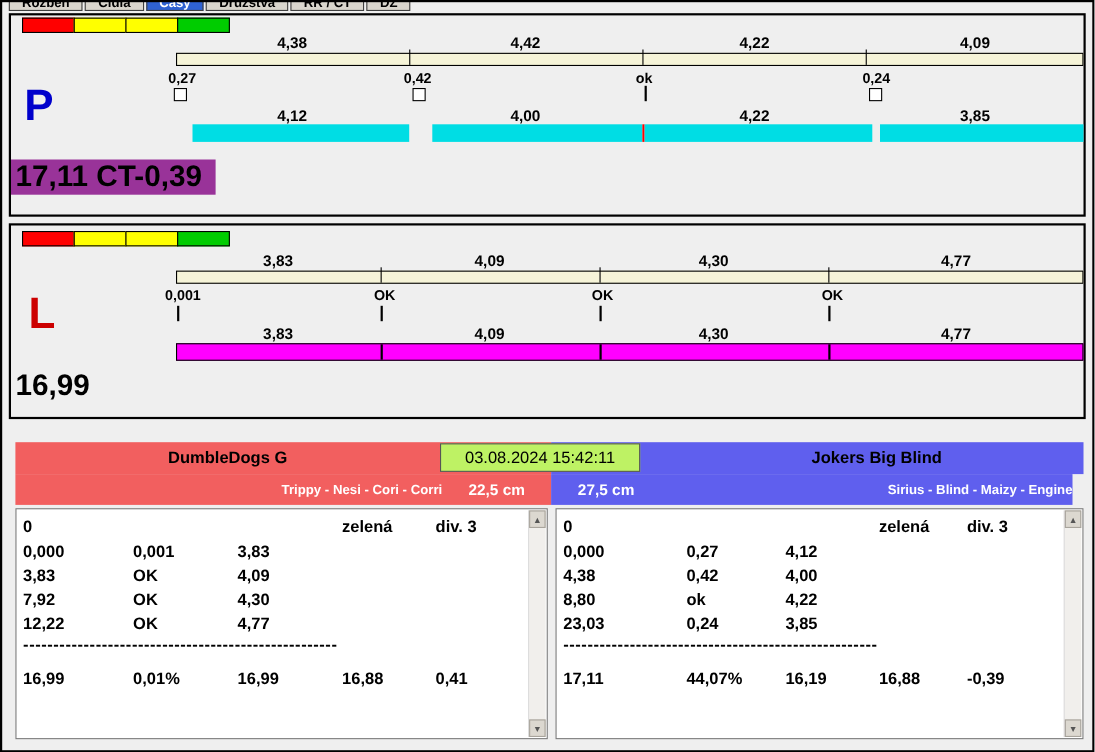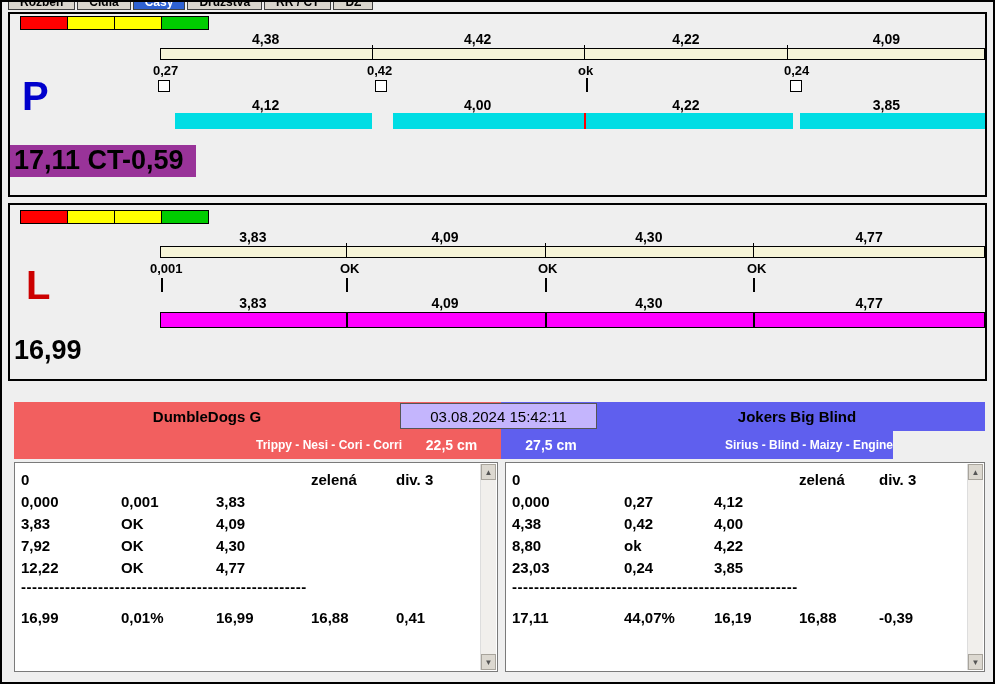--- a/index.html
+++ b/index.html
@@ -54,32 +54,32 @@
             font-size:27px; font-weight:bold; line-height:31px; padding:0 12px 1px 4px; white-space:nowrap; }
   .totalL { position:absolute; left:4px; top:130px; color:#000; font-size:27px; font-weight:bold; line-height:31px; }
 
   
   .hdr { position:absolute; display:flex; align-items:center; }
   .bg-red  { background:#f25f5f; }
   .bg-blue { background:#5f5fee; }
   #hdrRedTop  { left:14px;  top:402px; width:487px; height:29px; }
   #hdrBlueTop { left:501px; top:402px; width:484px; height:29px; }
   #hdrRedBot  { left:14px;  top:431px; width:487px; height:28px; }
-  #hdrBlueBot { left:501px; top:431px; width:392px; height:28px; }
+  #hdrBlueBot { left:501px; top:431px; width:474px; height:28px; }
   .tname { font-size:15px; font-weight:bold; color:#000; text-align:center; }
   #hdrRedTop  .tname { width:386px; }
   #hdrBlueTop .tname { margin-left:111px; width:370px; }
   .dogs { font-size:12px; font-weight:bold; color:#fff; text-align:right; }
   .jh   { font-size:14px; font-weight:bold; color:#fff; text-align:center; }
   #hdrRedBot .dogs { width:388px; }
   #hdrRedBot .jh   { flex:1; }
   #hdrBlueBot .jh   { width:100px; }
   #hdrBlueBot .dogs { flex:1; }
 
-  .tsbox { position:absolute; left:400px; top:403px; width:197px; height:26px; background:#c4b5fd;
+  .tsbox { position:absolute; left:400px; top:403px; width:182px; height:26px; background:#bef264;
            border:1px solid #555; z-index:10; font-size:15px; color:#000;
            display:flex; align-items:center; justify-content:center; }
 
   
   .databox { position:absolute; top:462px; height:210px; background:#fff; border:1px solid #7a7a7a; padding:5px 20px 0 6px; }
   #boxL { left:14px;  width:484px; }
   #boxR { left:505px; width:480px; }
   .drow { display:grid; height:22px; font-size:15px; font-weight:bold; color:#000; align-items:center; }
   #boxL .drow { grid-template-columns:100px 95px 95px 85px 1fr; }
   #boxR .drow { grid-template-columns:112px 90px 85px 80px 1fr; }
@@ -148,21 +148,21 @@
 
     <div class="runrow">
       <span class="runbar" style="left:165px; width:197px"></span>
       <span class="runbar" style="left:383px; width:191px"></span>
       <span class="reddiv" style="left:574px"></span>
       <span class="runbar" style="left:576px; width:207px"></span>
       <span class="runbar" style="left:790px; width:185px"></span>
     </div>
 
     <div class="bigletter">P</div>
-    <div class="totalP">17,11 CT-0,59</div>
+    <div class="totalP">17,11 CT-0,39</div>
   </section>
 
   <section class="panel" id="panelL">
     <div class="legend">
       <i class="c-red"></i>
         <i class="c-yel"></i>
         <i class="c-yel"></i>
         <i class="c-grn"></i>
     </div>
 

